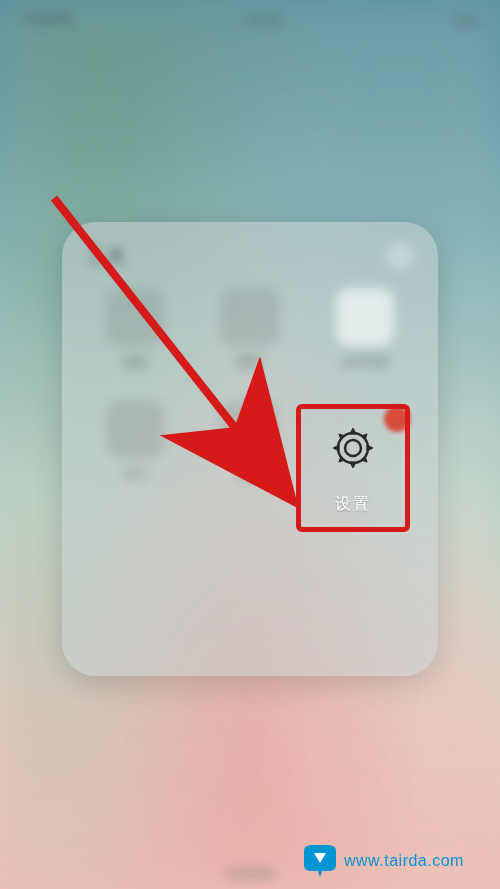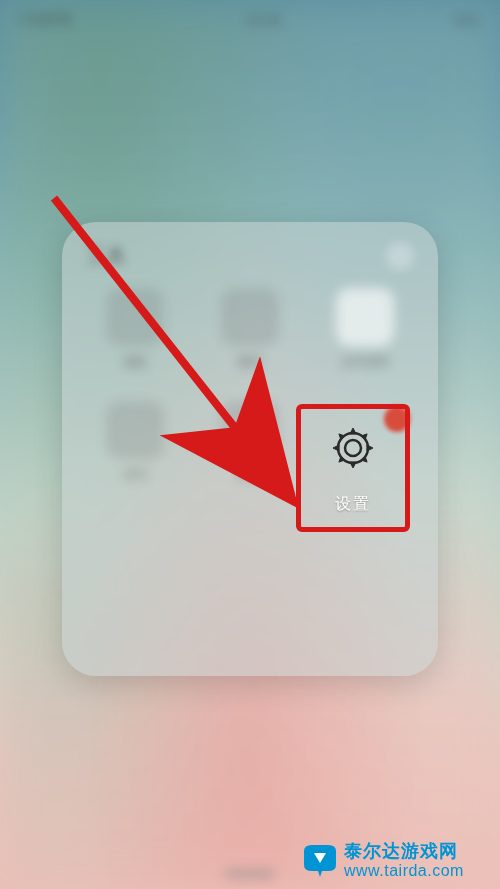--- a/index.html
+++ b/index.html
@@ -105,16 +105,15 @@
 </div>
 
 <div class="watermark">
   <div class="wm-badge">
     <svg viewBox="0 0 40 36">
       <path d="M4 8 Q4 2 12 2 L28 2 Q36 2 36 8 L36 22 Q36 28 28 28 L22 28 L20 34 L18 28 L12 28 Q4 28 4 22 Z" fill="#0094d4"></path>
       <path d="M14 10 L26 10 L20 20 Z" fill="#fff"></path>
     </svg>
   </div>
   <div class="wm-text">
-    <div class="wm-cn">泰尔达游戏网</div>
     <div class="wm-url">www.tairda.com</div>
   </div>
 </div>
 
 </body></html>

